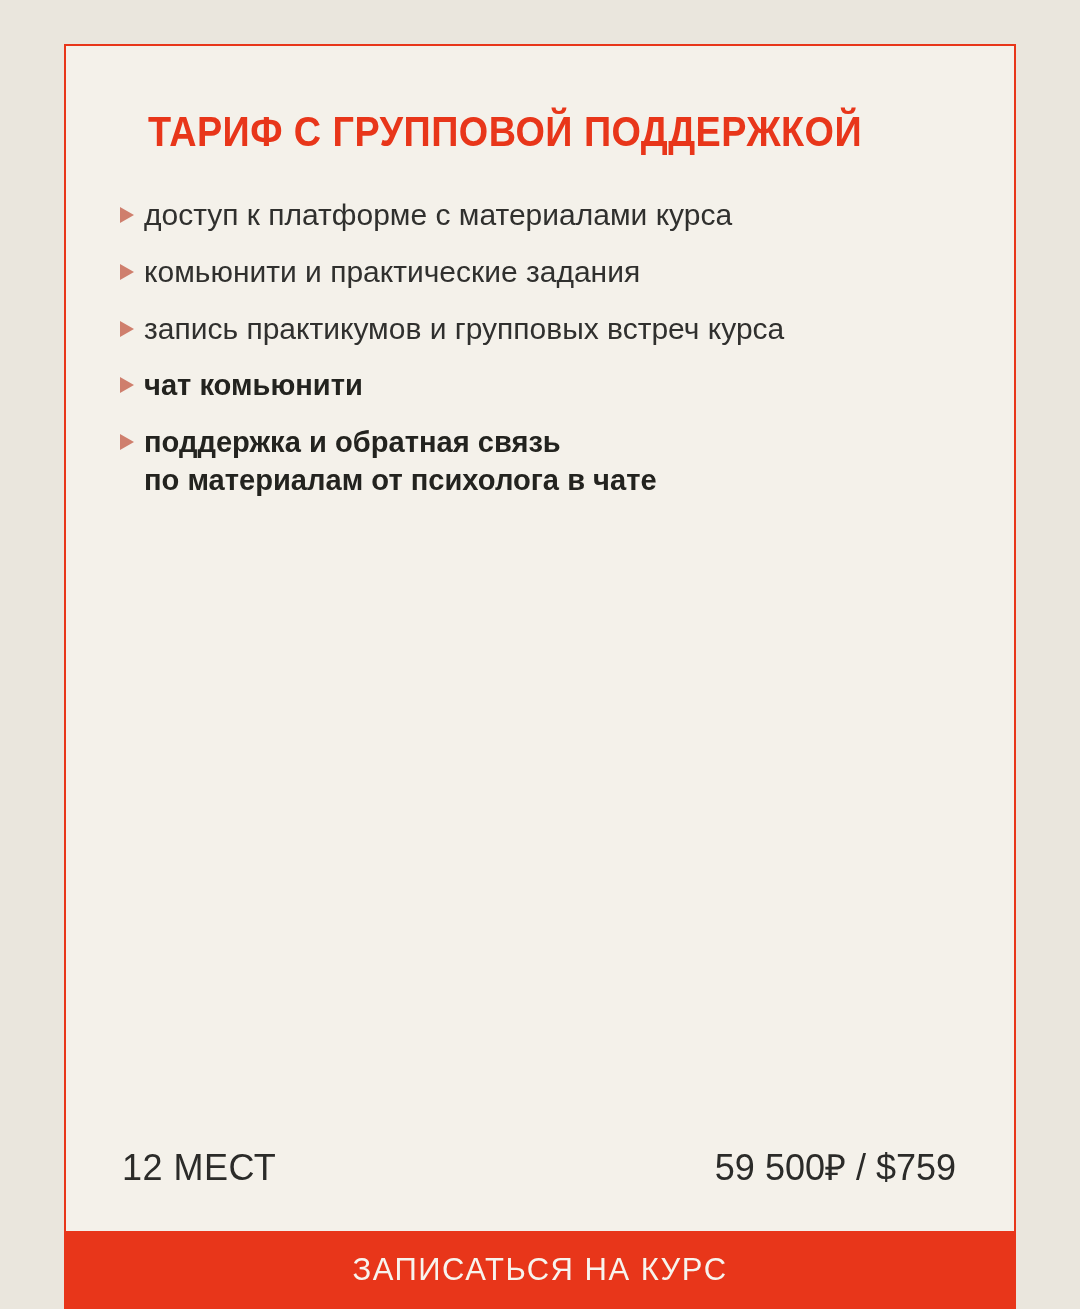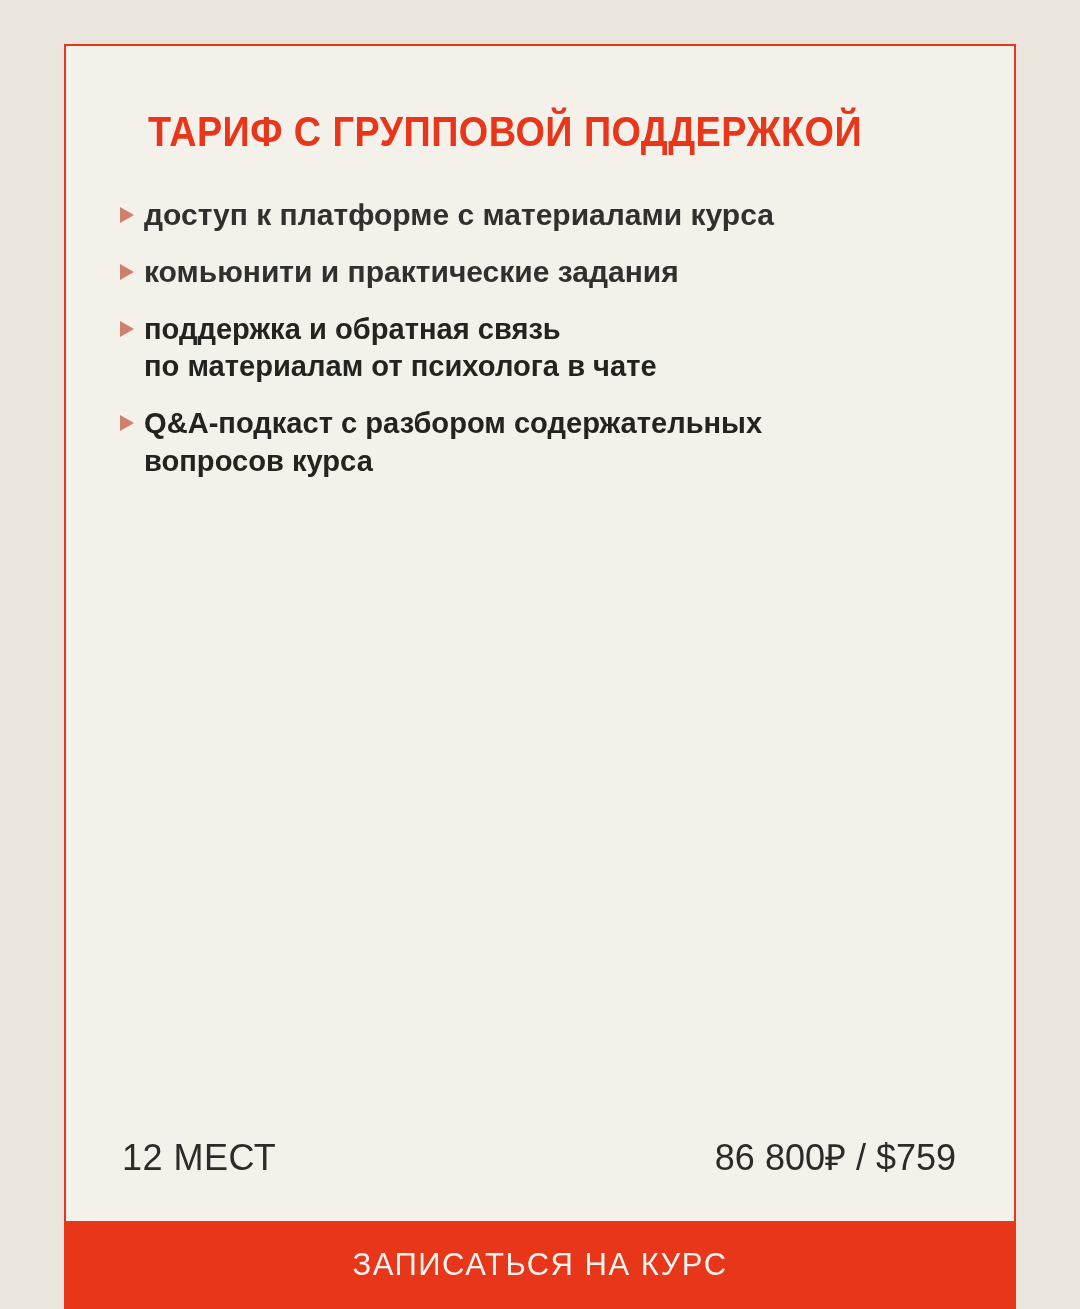--- a/index.html
+++ b/index.html
@@ -65,21 +65,21 @@
   }
   .bullet svg { display: block; }
   .feature-text {
     flex: 1 1 auto;
     font-size: 30px;
     line-height: 1.26;
     color: #2a2a28;
     white-space: pre-line;
   }
   .feature.light .feature-text {
-    font-weight: 700;
+    font-weight: 400;
     color: #30302e;
   }
   .feature.bold .feature-text {
     font-weight: bold;
     color: #23231f;
     transform: scaleX(0.97);
     transform-origin: left center;
   }
   .footer-row {
     display: flex;
@@ -88,21 +88,21 @@
     padding: 36px 6px 40px 4px;
   }
   .seats, .price {
     font-size: 36px;
     color: #2b2b29;
     letter-spacing: 0.5px;
   }
   .price { letter-spacing: 0px; }
   .cta {
     flex: 0 0 auto;
-    height: 88px;
+    height: 78px;
     background: #e8361a;
     color: #f7f4ee;
     display: flex;
     align-items: center;
     justify-content: center;
     font-size: 31px;
     letter-spacing: 1.5px;
     text-transform: uppercase;
     cursor: pointer;
   }
@@ -126,49 +126,56 @@
 
       <li class="feature light">
         <span class="bullet">
           <svg width="18" height="18" viewBox="0 0 18 18">
               <polygon points="2,1 16,9 2,17" fill="#cf7f6d"></polygon>
             </svg>
         </span>
         <span class="feature-text">комьюнити и практические задания</span>
       </li>
 
+      <li class="feature light">
+        <span class="bullet">
+          <svg width="18" height="18" viewBox="0 0 18 18">
+              <polygon points="2,1 16,9 2,17" fill="#cf7f6d"></polygon>
+            </svg>
+        </span>
+        <span class="feature-text">запись практикумов и групповых встреч курса</span>
+      </li>
 
 
 
+      <li class="feature bold">
+        <span class="bullet">
+          <svg width="18" height="18" viewBox="0 0 18 18">
+              <polygon points="2,1 16,9 2,17" fill="#cf7f6d"></polygon>
+            </svg>
+        </span>
+        <span class="feature-text">чат комьюнити</span>
+      </li>
 
 
       <li class="feature bold">
         <span class="bullet">
           <svg width="18" height="18" viewBox="0 0 18 18">
               <polygon points="2,1 16,9 2,17" fill="#cf7f6d"></polygon>
             </svg>
         </span>
         <span class="feature-text">поддержка и обратная связь
 по материалам от психолога в чате</span>
       </li>
 
-      <li class="feature bold">
-        <span class="bullet">
-          <svg width="18" height="18" viewBox="0 0 18 18">
-              <polygon points="2,1 16,9 2,17" fill="#cf7f6d"></polygon>
-            </svg>
-        </span>
-        <span class="feature-text">Q&amp;A-подкаст с разбором содержательных
-вопросов курса</span>
-      </li>
 
 
 
     </ul>
 
     <div class="footer-row">
       <div class="seats">12 МЕСТ</div>
-      <div class="price">86 800₽ / $759</div>
+      <div class="price">59 500₽ / $759</div>
     </div>
   </div>
 
   <div class="cta">ЗАПИСАТЬСЯ НА КУРС</div>
 </div>
 
 </body></html>

